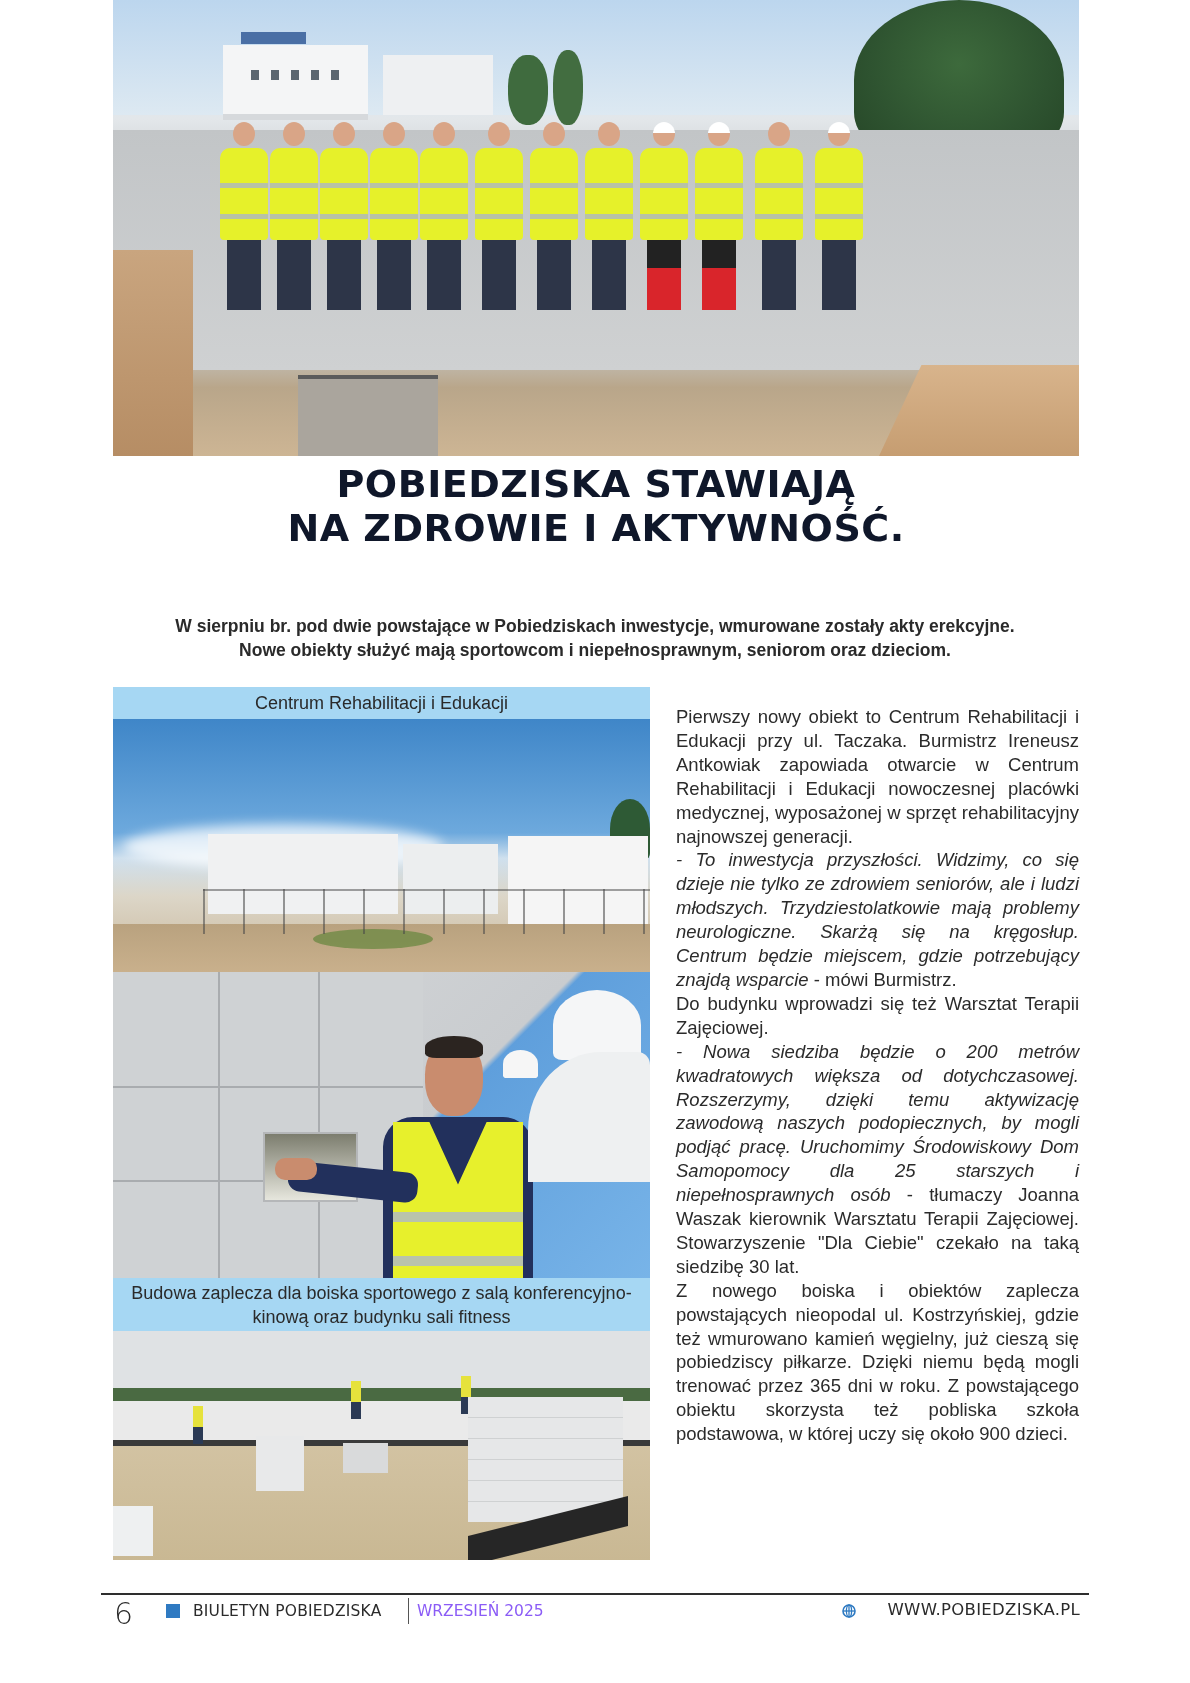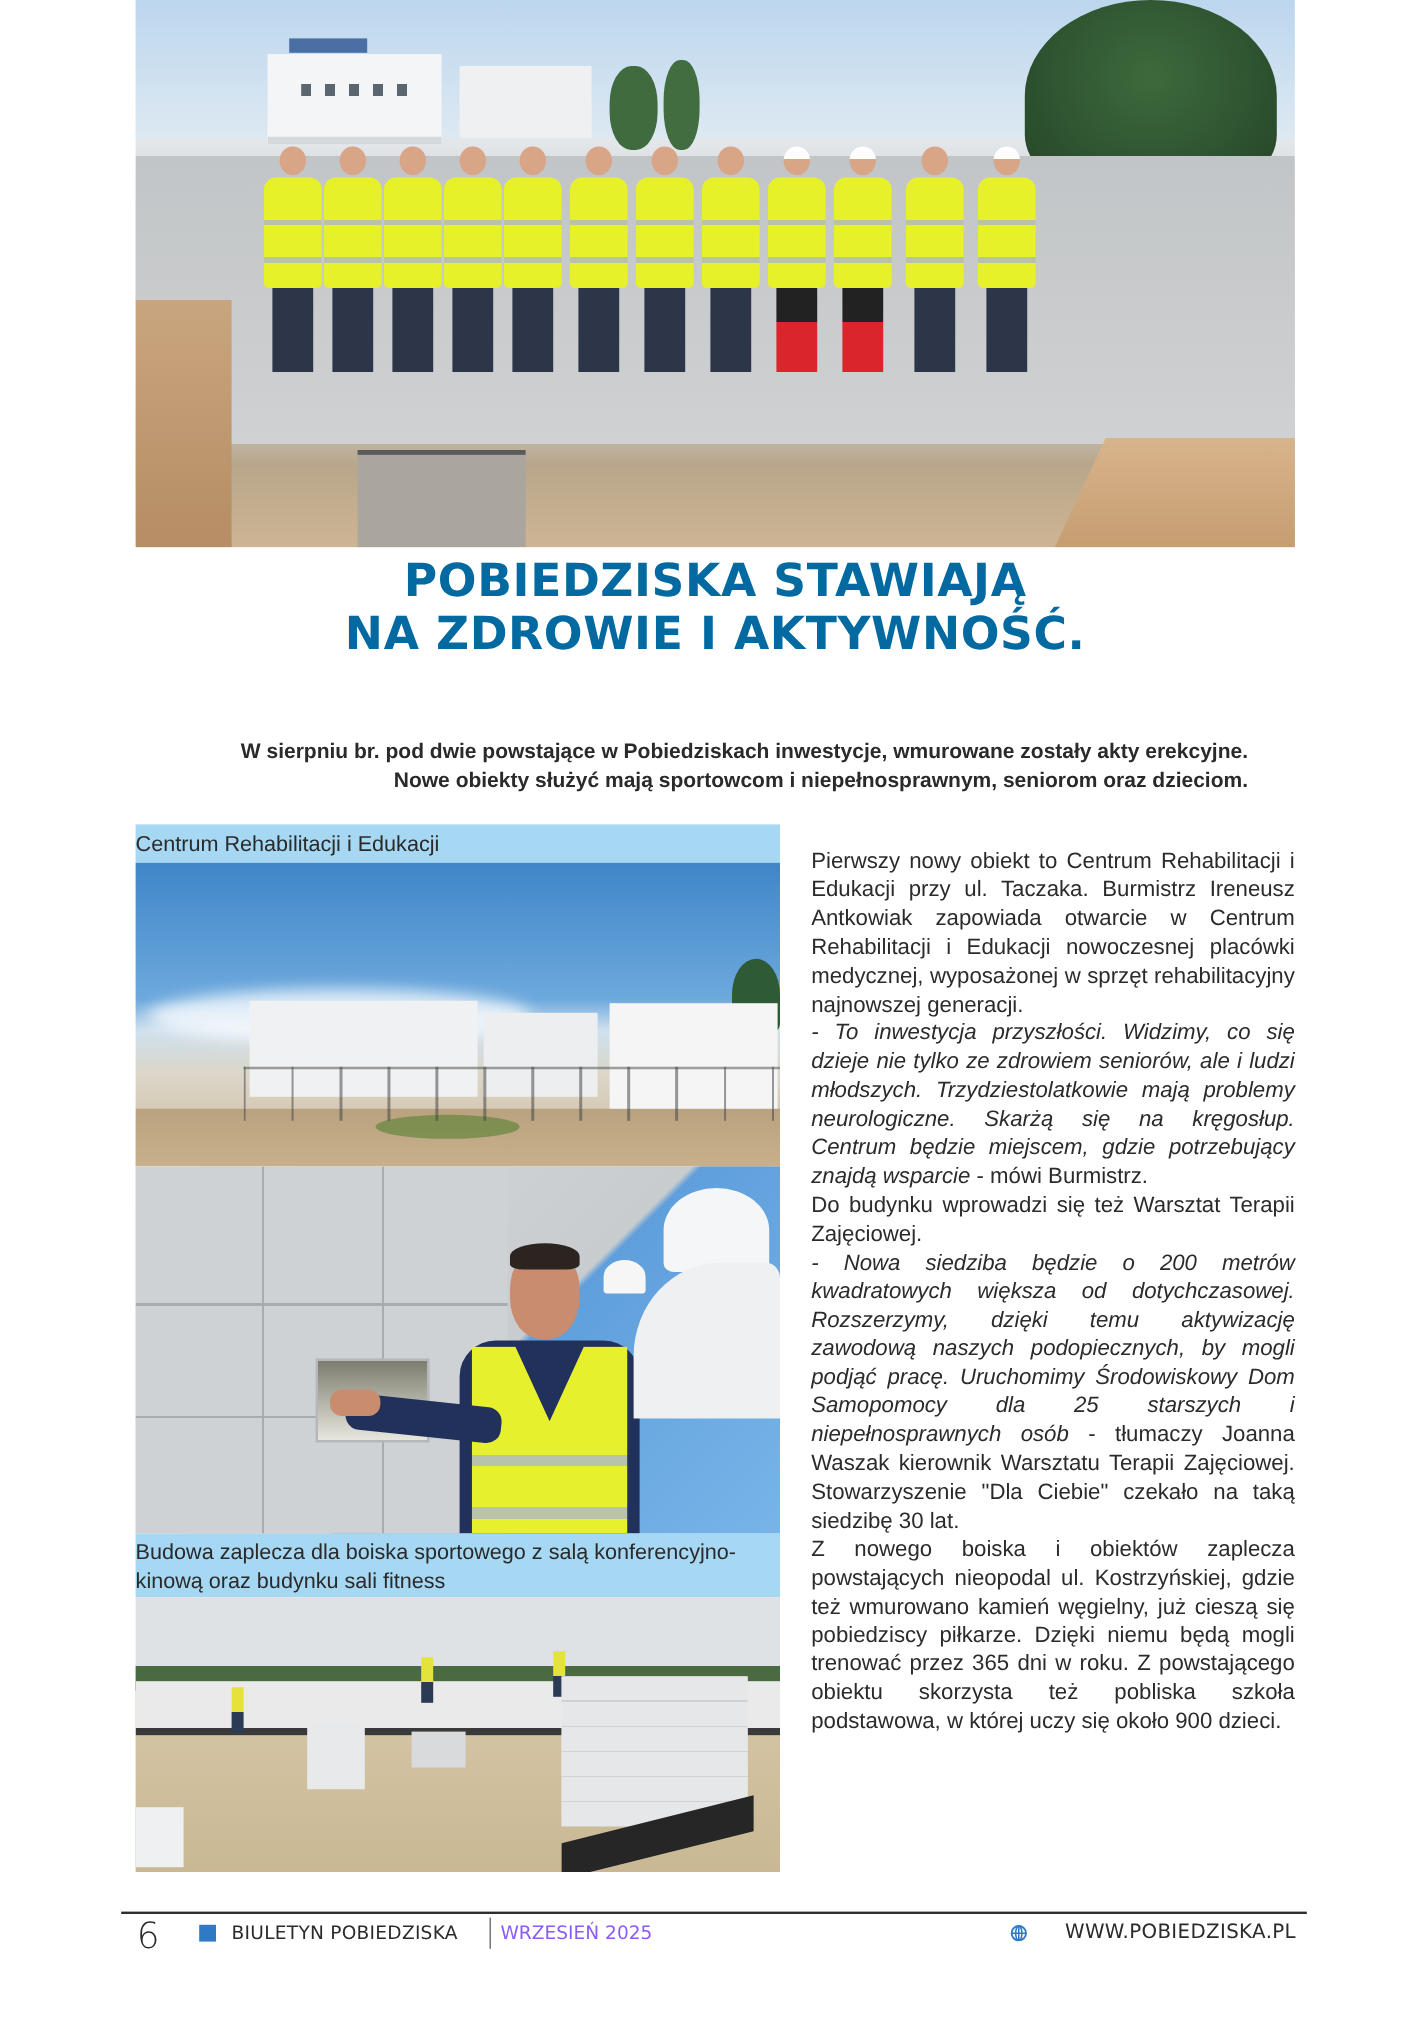--- a/index.html
+++ b/index.html
@@ -26,26 +26,26 @@
   .hero .group { position:absolute; left:95px; top:60px; width:710px; height:250px; }
   .hero .person { position:absolute; bottom:0; width:52px; }
   .hero .person .head { width:22px; height:24px; border-radius:50%; background:#d9a587; margin: 0 auto; }
   .hero .person .head.helmet { background: linear-gradient(180deg,#ffffff 0 45%, #d9a587 45%); }
   .hero .person .vest { width:48px; height:92px; margin: 2px auto 0; background: linear-gradient(180deg,#e6f12a 0 38%, #b8c2a6 38% 43%, #e6f12a 43% 72%, #b8c2a6 72% 77%, #e6f12a 77%); border-radius: 10px 10px 4px 4px; }
   .hero .person .legs { width:34px; height:70px; margin: 0 auto; background:#2d3548; }
   .hero .person.red .legs { background: linear-gradient(180deg,#222 0 40%, #d9252b 40%); }
 
   
   .title-block { position:absolute; left:113px; top:462px; width:966px; text-align:center; }
-  .title-line { font-family:"DejaVu Sans", sans-serif; font-weight:700; font-size:38px; line-height:44px; color:#0369a1; letter-spacing:0.5px; }
+  .title-line { font-family:"DejaVu Sans", sans-serif; font-weight:700; font-size:38px; line-height:44px; color:#0f172a; letter-spacing:0.5px; }
   .title-sub { font-family:"DejaVu Sans", sans-serif; font-weight:200; font-size:38px; line-height:48px; color:#262626; letter-spacing:1px; margin-top:2px; }
-  .lead { position:absolute; left:150px; top:614px; width:890px; text-align:right; font-weight:700; font-size:17.5px; line-height:24px; color:#2a2a2a; }
-
-  
-  .caption { position:absolute; left:113px; width:537px; background:#a6d7f3; color:#2a2a2a; font-size:18px; line-height:24px; }
+  .lead { position:absolute; left:150px; top:614px; width:890px; text-align:center; font-weight:700; font-size:17.5px; line-height:24px; color:#2a2a2a; }
+
+  
+  .caption { position:absolute; left:113px; width:537px; background:#a6d7f3; text-align:center; color:#2a2a2a; font-size:18px; line-height:24px; }
   .cap1 { top:687px; height:32px; padding-top:4px; }
   .cap2 { top:1278px; height:53px; padding-top:3px; }
 
   .photo { position:absolute; left:113px; width:537px; overflow:hidden; }
   .photo1 { top:719px; height:253px; background: linear-gradient(180deg,#3f86c8 0%, #6da9dd 45%, #cfe0ee 55%, #dcd6c8 70%, #c9b799 100%); }
   .photo1 .cloud { position:absolute; left:10px; top:105px; width:320px; height:45px; border-radius:50%; background: rgba(255,255,255,0.75); filter: blur(6px); }
   .photo1 .wall-a { position:absolute; left:95px; top:115px; width:190px; height:80px; background:#f0f1f2; }
   .photo1 .wall-b { position:absolute; left:290px; top:125px; width:95px; height:70px; background:#eceeef; }
   .photo1 .wall-c { position:absolute; left:395px; top:117px; width:140px; height:90px; background:#f5f5f5; }
   .photo1 .fence { position:absolute; left:90px; top:170px; width:447px; height:45px; background: repeating-linear-gradient(90deg, rgba(70,70,70,.55) 0 2px, transparent 2px 40px); border-top:2px solid rgba(70,70,70,.5); }

